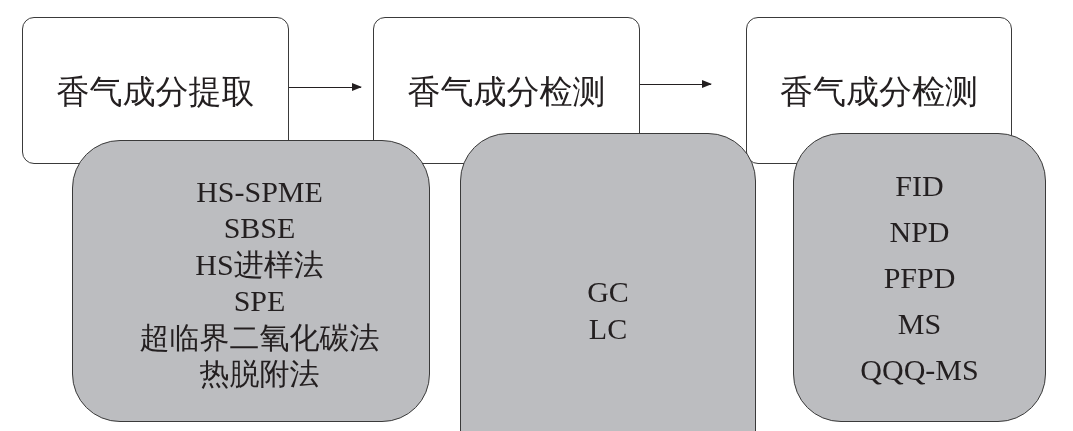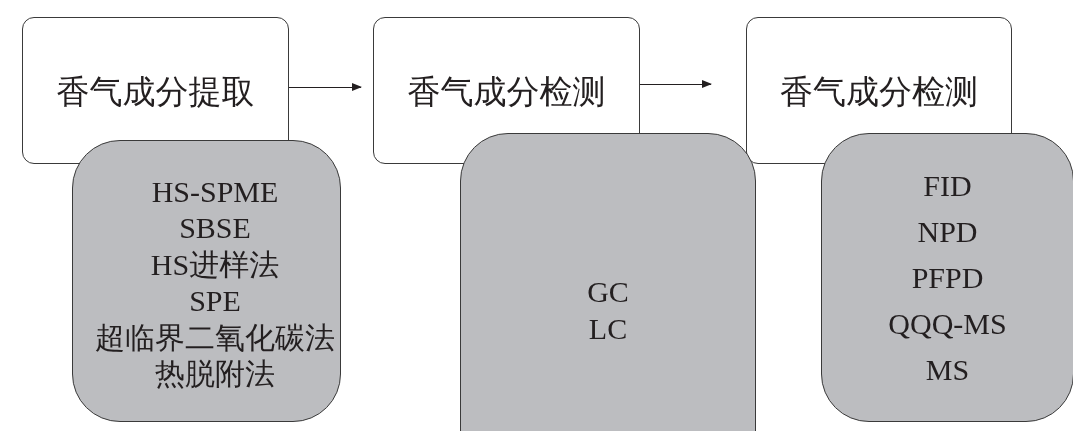--- a/index.html
+++ b/index.html
@@ -7,25 +7,25 @@
          font-family: "Liberation Serif", "DejaVu Serif", serif; color: #231f20; }
   .stage { position: absolute; inset: 0; }
   .white-box { position: absolute; background: #ffffff; border: 1.3px solid #3a3a3a;
                border-radius: 12px; box-sizing: border-box; }
   .white-box .title { position: absolute; left: 0; right: 0; top: 58px; text-align: center;
                       font-size: 33px; letter-spacing: 0px; line-height: 1; }
   .gray-box { position: absolute; background: #bcbdc0; border: 1.3px solid #3a3a3a;
               border-radius: 48px; box-sizing: border-box;
               display: flex; flex-direction: column; align-items: center; justify-content: center; }
   .gray-box .item { font-size: 30px; line-height: 36px; text-align: center; white-space: nowrap; }
-  #g1 { left: 72px; top: 140px; width: 269px; height: 282px; padding-top: 4px; padding-left: 17px; }
+  #g1 { left: 72px; top: 140px; width: 358px; height: 282px; padding-top: 4px; padding-left: 17px; }
   #g1 .item { line-height: 36.5px; }
   #g2 { left: 460px; top: 133px; width: 296px; height: 354px; }
   #g2 .item { line-height: 37px; }
-  #g3 { left: 793px; top: 133px; width: 253px; height: 289px; margin-left: 28px; }
+  #g3 { left: 793px; top: 133px; width: 253px; height: 289px; }
   #g3 .item { line-height: 46px; }
   #b1 { left: 22px; top: 17px; width: 267px; height: 147px; }
   #b2 { left: 373px; top: 17px; width: 267px; height: 147px; }
   #b3 { left: 746px; top: 17px; width: 266px; height: 147px; }
   .arrow { position: absolute; height: 1.3px; background: #231f20; }
   .arrow::after { content: ""; position: absolute; right: -1px; top: -4px;
                   border-left: 10px solid #231f20; border-top: 4.5px solid transparent;
                   border-bottom: 4.5px solid transparent; }
   #a1 { left: 289px; top: 87px; width: 72px; }
   #a2 { left: 640px; top: 84px; width: 71px; }
@@ -59,17 +59,17 @@
 
   <div class="gray-box" id="g2">
     <div class="item">GC</div>
     <div class="item">LC</div>
   </div>
 
   <div class="gray-box" id="g3">
     <div class="item">FID</div>
     <div class="item">NPD</div>
     <div class="item">PFPD</div>
+    <div class="item">MS</div>
     <div class="item">QQQ-MS</div>
-    <div class="item">MS</div>
   </div>
 
 </div>
 
 </body></html>

